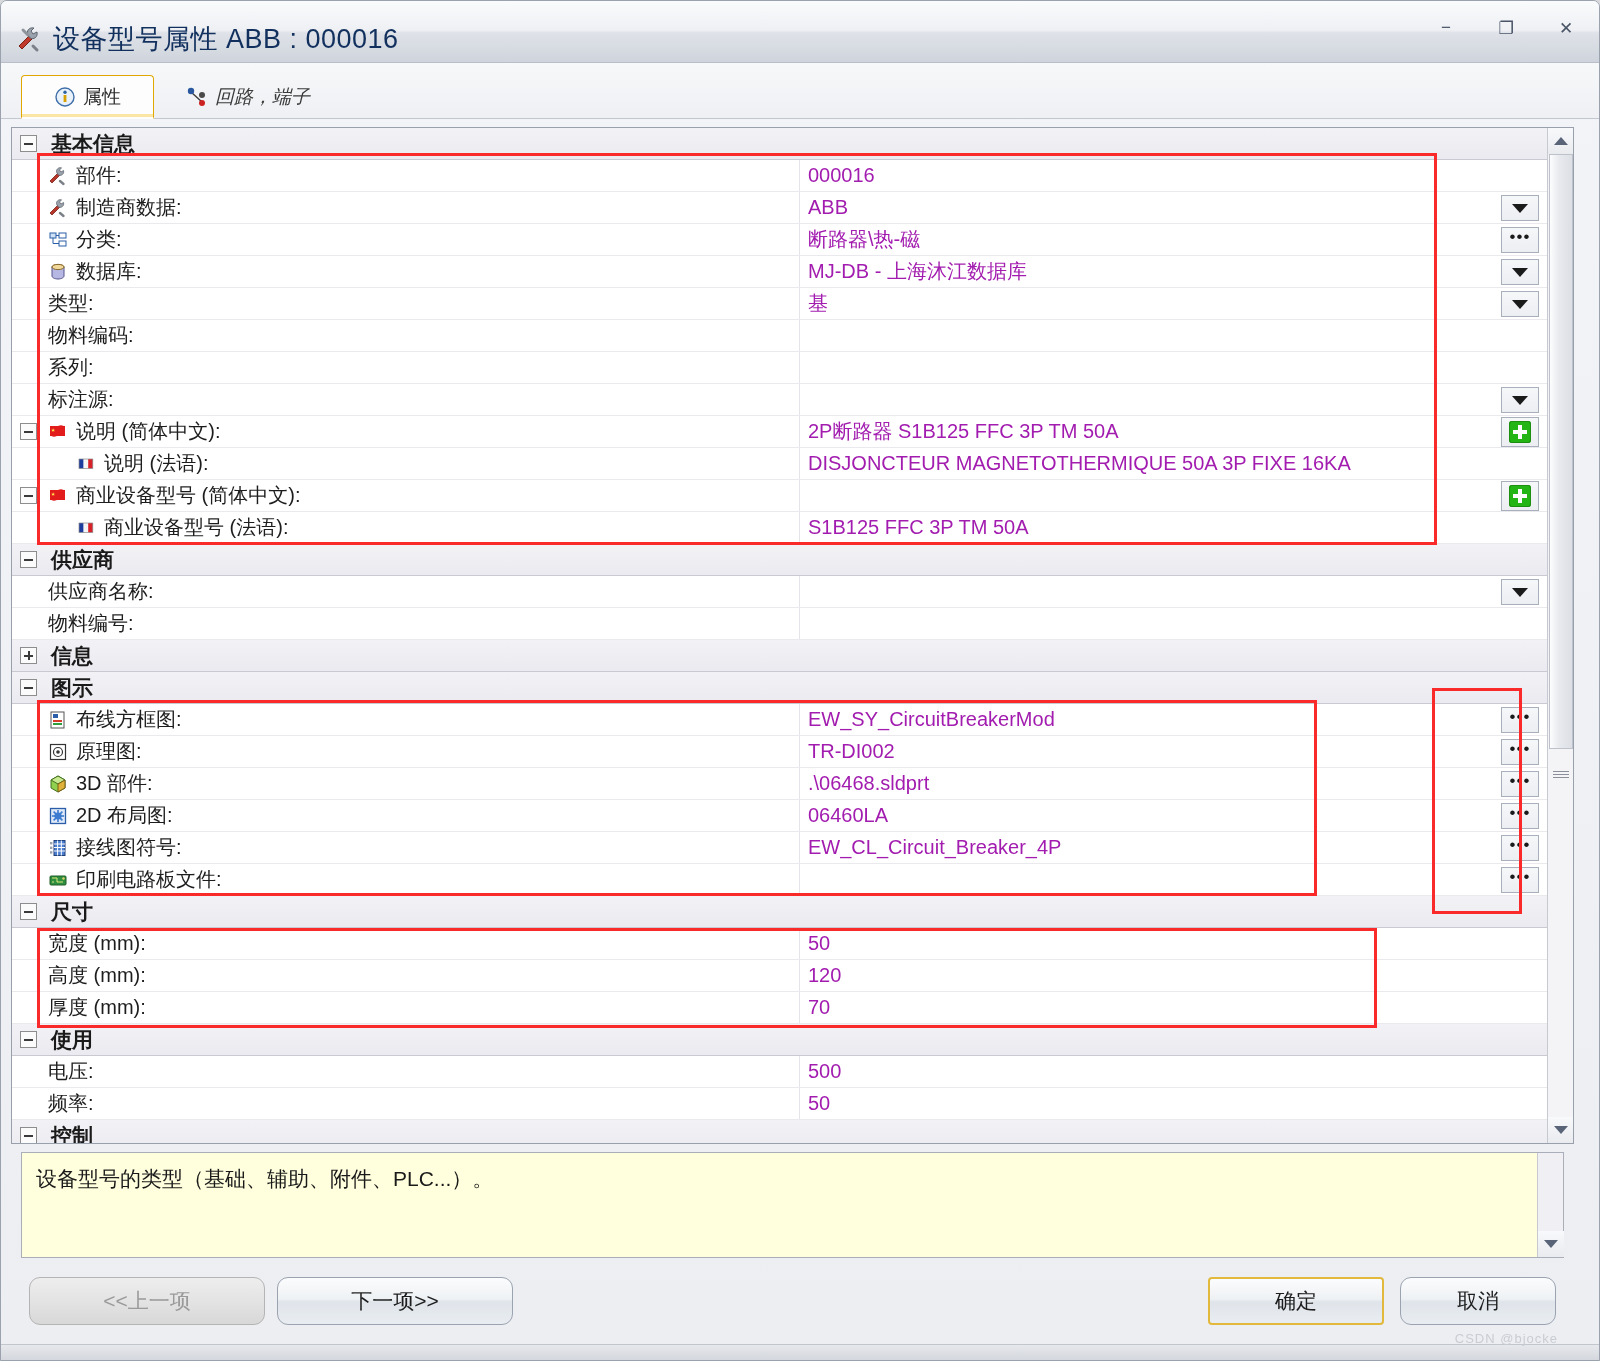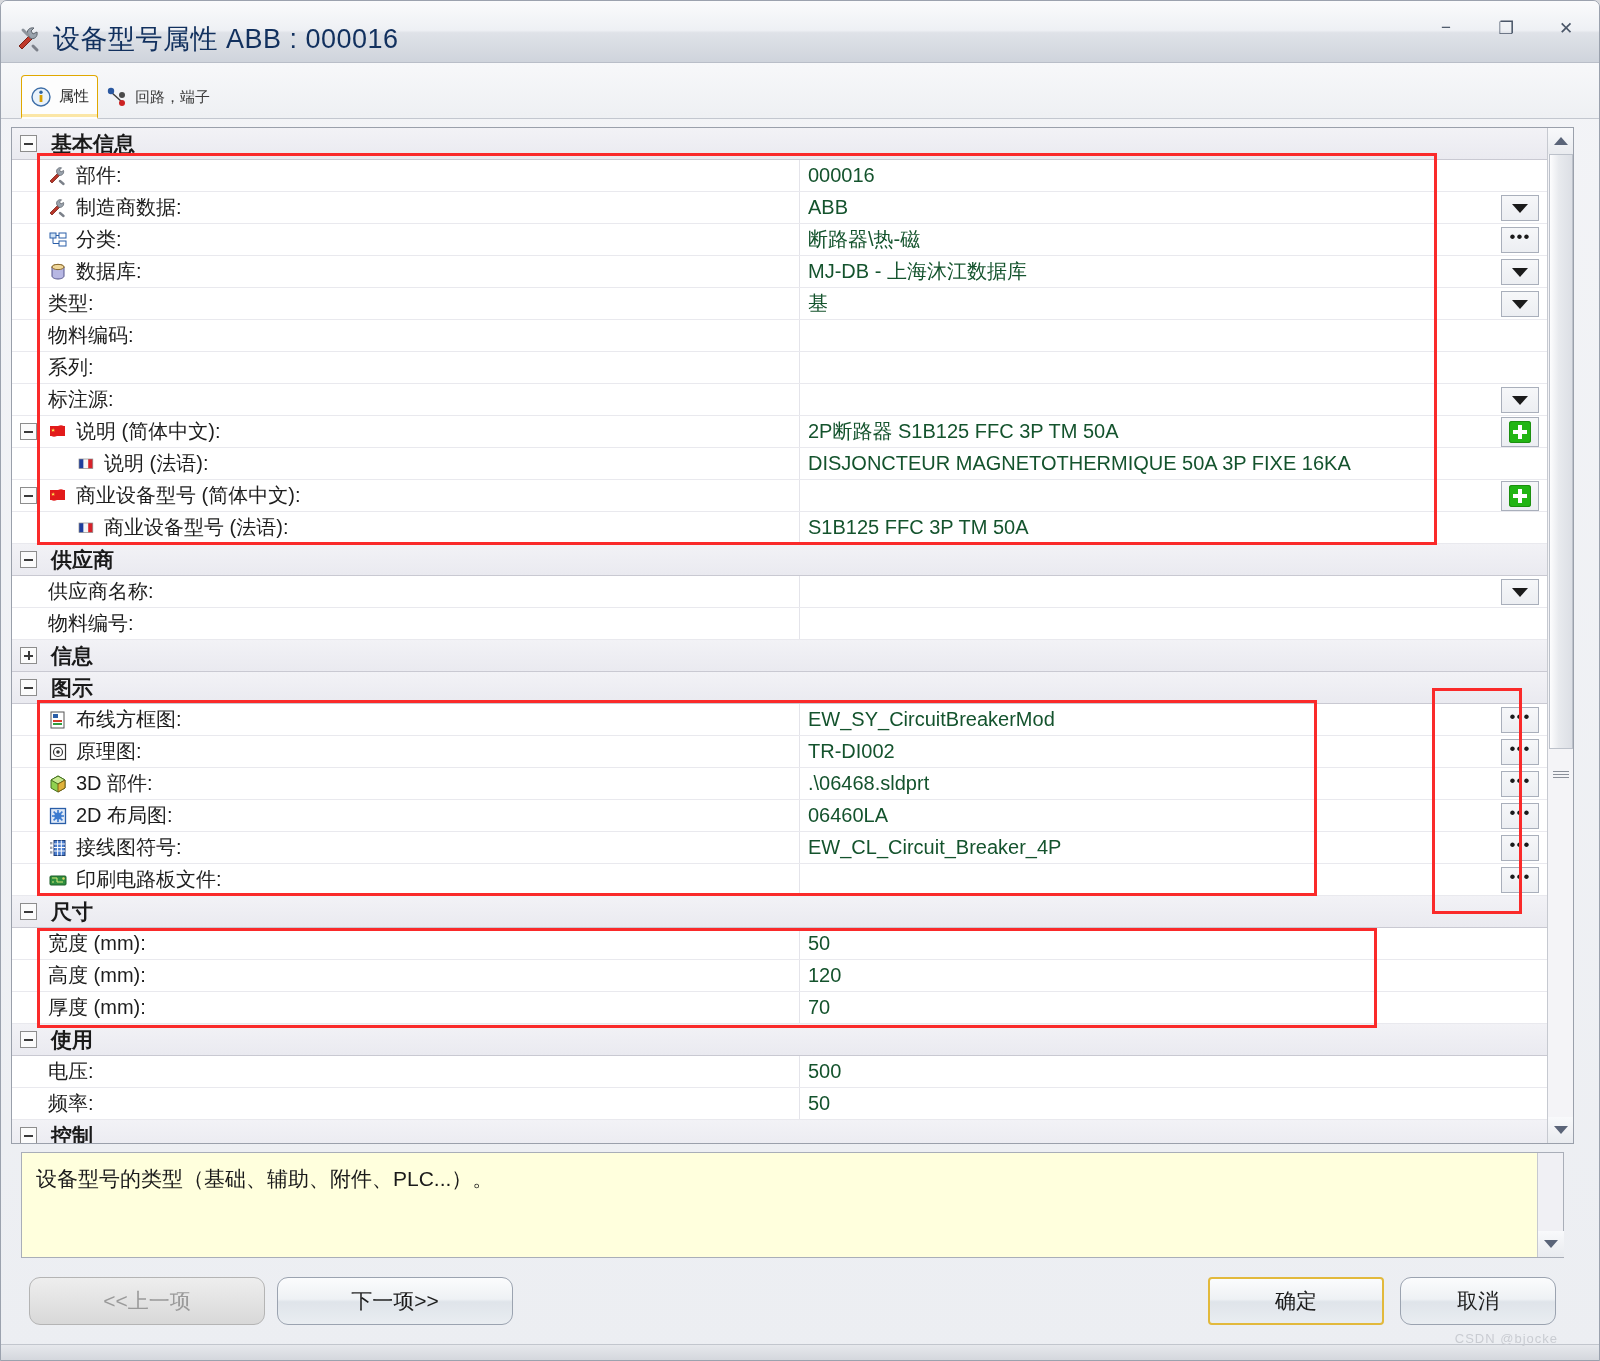--- a/index.html
+++ b/index.html
@@ -38,29 +38,29 @@
   }
   
   .tabstrip {
     height: 56px; flex: 0 0 56px;
     background: linear-gradient(180deg,#f7f8fa 0%,#eef0f3 100%);
     display: flex; align-items: flex-end; padding-left: 20px;
     border-bottom: 1px solid #c3c7cf; position: relative;
   }
   .tab {
     height: 44px; display: flex; align-items: center; gap: 7px;
-    padding: 0 8px; font-size: 15px; color: #2d2d2d;
+    padding: 0 32px; font-size: 19px; color: #2d2d2d;
     border-radius: 4px 4px 0 0; position: relative; top: 1px;
   }
   .tab.active {
     background: #fdfdfd;
     border: 1px solid #e0a800; border-bottom: 2px solid #fdfdfd;
     box-shadow: inset 0 -3px 0 #fbe6a6;
   }
-  .tab.inactive { color: #3a3a3a; }
+  .tab.inactive { color: #3a3a3a; font-style: italic; }
   .tabicon { width: 22px; height: 22px; position: relative; flex: 0 0 22px; }
   
   .body-wrap { flex: 1 1 auto; padding: 8px 25px 0 10px; display:flex; flex-direction:column; min-height:0;}
   .grid-outer {
     flex: 1 1 auto; position: relative;
     border: 1px solid #9aa0ab; background: #fff; min-height: 0;
     display: flex; overflow: hidden;
   }
   .grid-scrollarea { flex: 1 1 auto; position: relative; overflow: hidden; }
   .grid { width: 100%; position: relative; }
@@ -95,21 +95,21 @@
     content: ""; position: absolute; left: 3px; top: 7px; width: 9px; height: 1.6px; background: #3a3a3a;
   }
   .cell-label {
     width: 788px; flex: 0 0 788px; display: flex; align-items: center;
     padding-left: 36px; font-size: 20px; color: #1d1d1d; white-space: nowrap;
     border-right: 1px solid #e4e4ea; height: 100%;
   }
   .cell-label.indent { padding-left: 64px; }
   .cell-value {
     flex: 1 1 auto; display: flex; align-items: center; padding-left: 8px;
-    font-size: 20px; color: #14532d; white-space: nowrap; height: 100%;
+    font-size: 20px; color: #a21caf; white-space: nowrap; height: 100%;
   }
   .licon { width: 20px; height: 20px; margin-right: 8px; flex: 0 0 20px; position: relative; }
   
   .editbtn {
     position: absolute; right: 8px; top: 3px; width: 38px; height: 26px;
     background: linear-gradient(180deg,#f6f7f9 0%,#eceef2 100%);
     border: 1px solid #a9afbb; display: flex; align-items: center; justify-content: center;
   }
   .editbtn.tall { top: 1px; height: 30px; }
   .caret-dn { width:0;height:0;border-left:8px solid transparent;border-right:8px solid transparent;border-top:9px solid #1b1b1b; }

